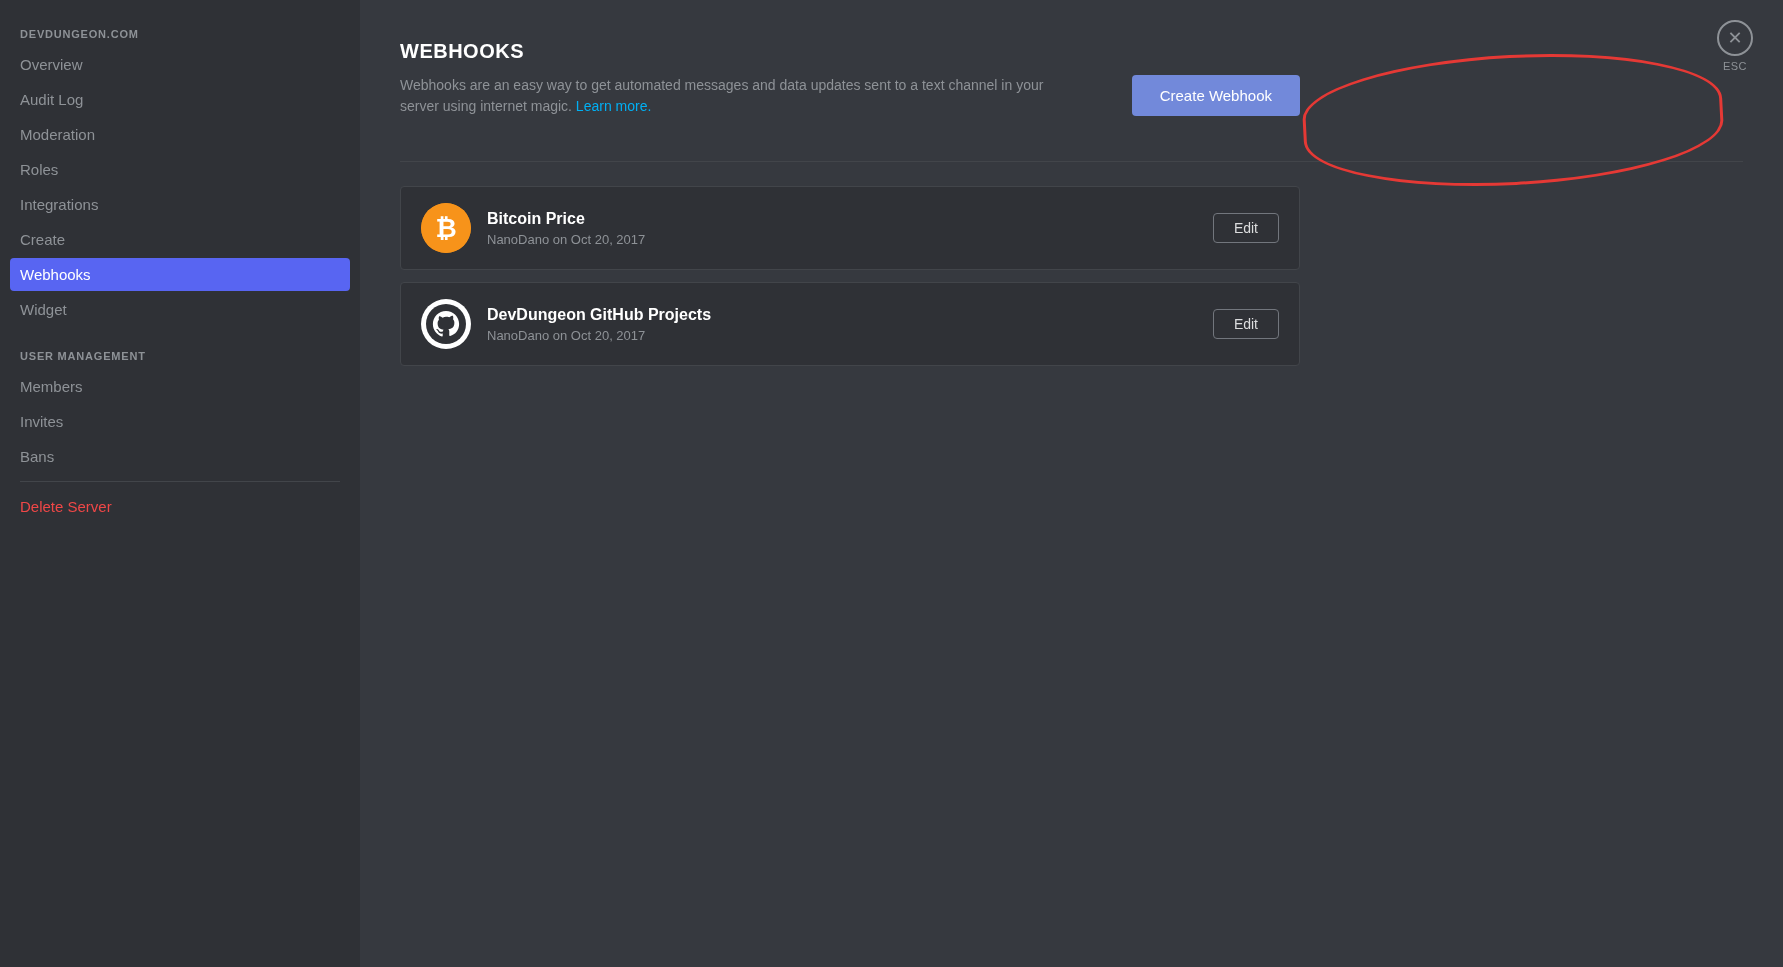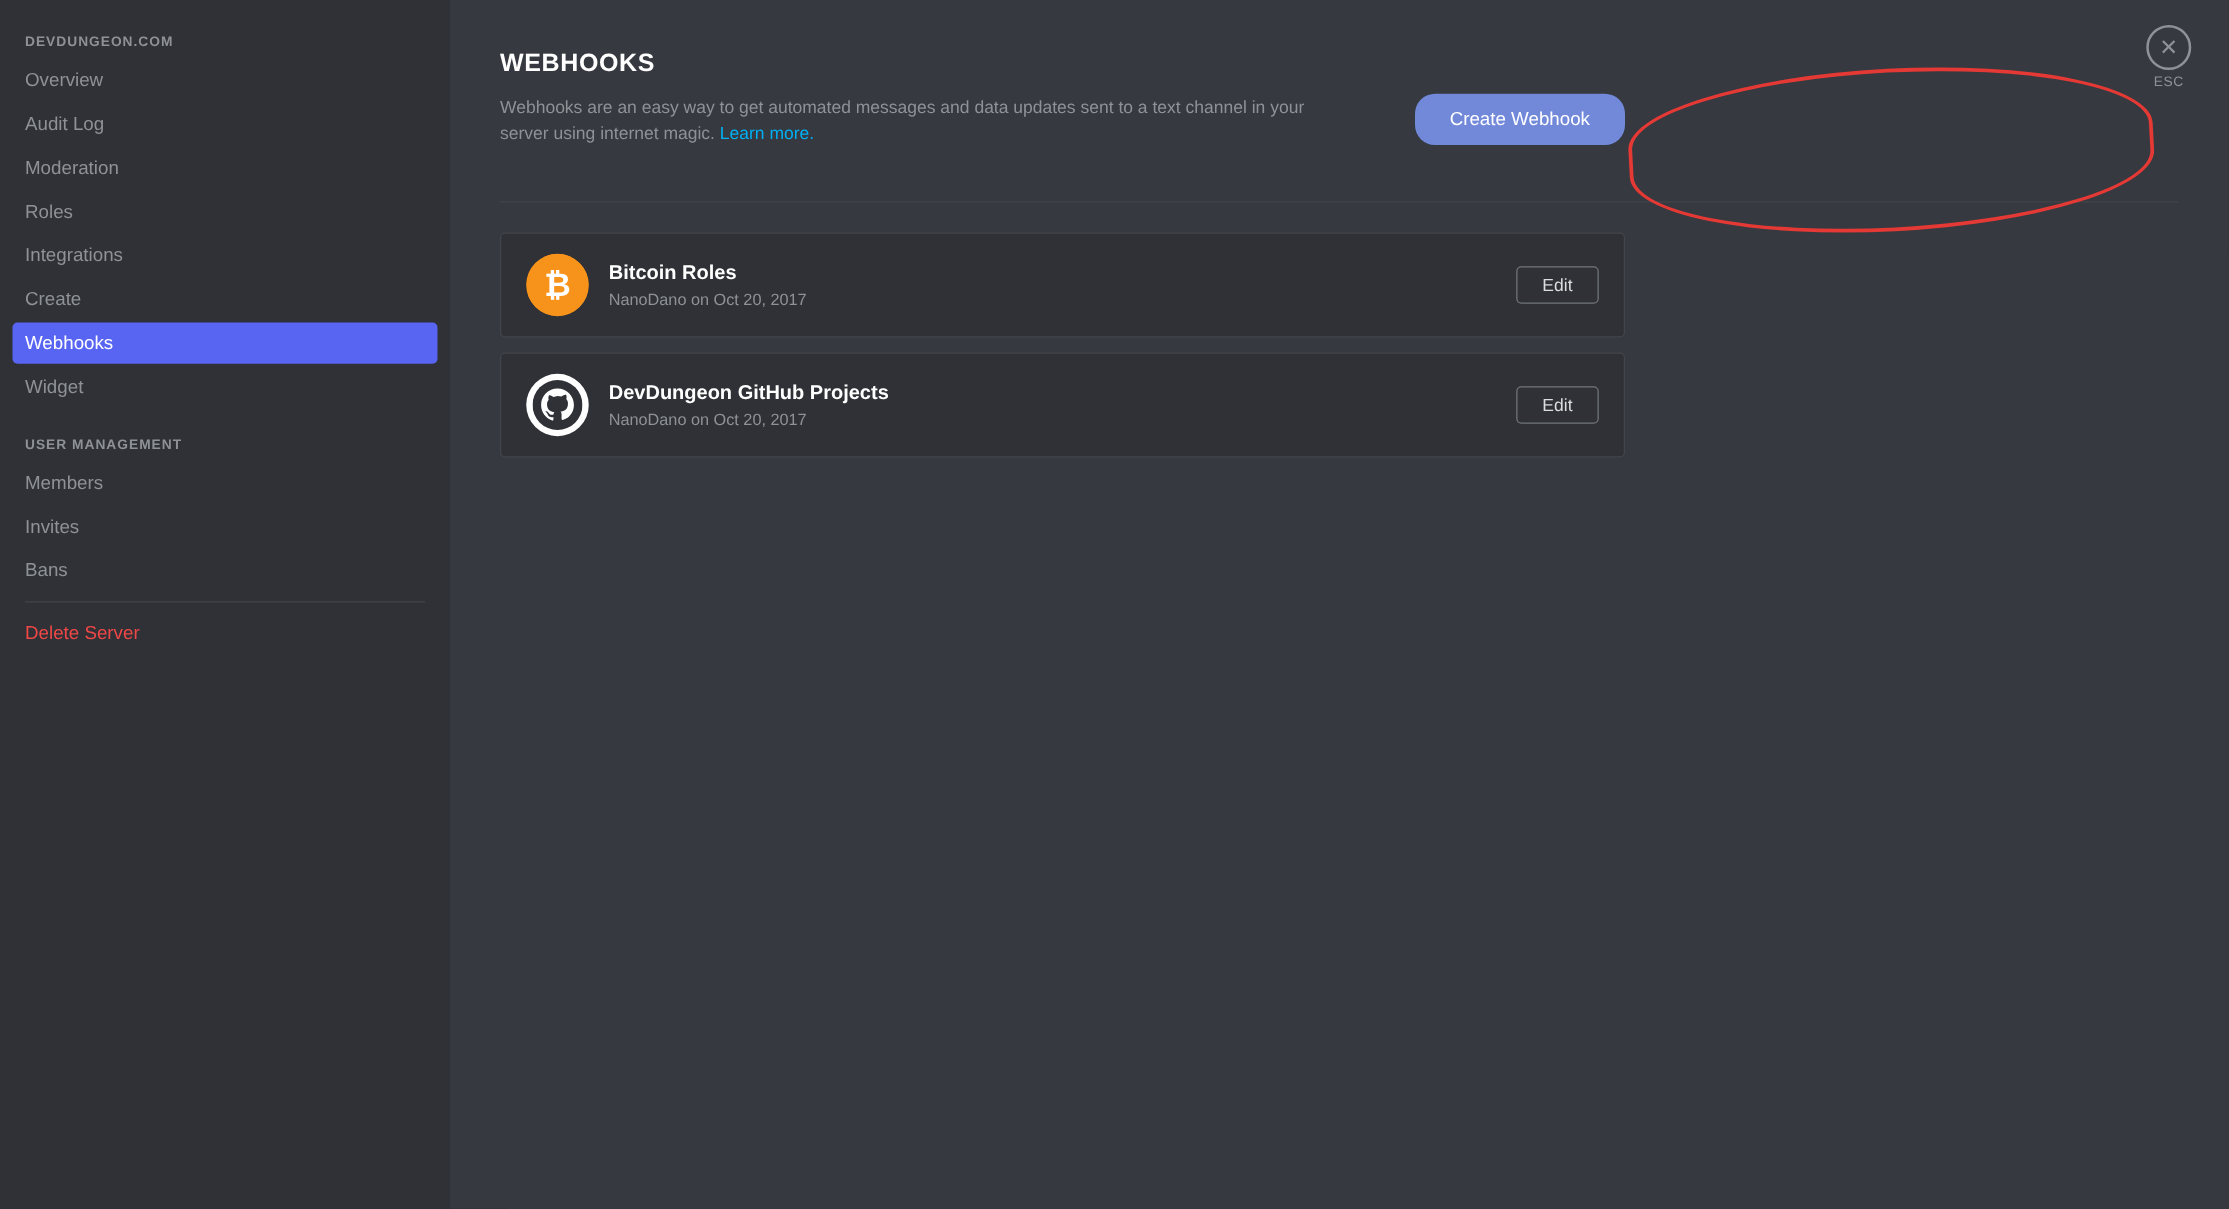--- a/index.html
+++ b/index.html
@@ -97,21 +97,21 @@
 
     .page-description .learn-more-link {
       color: #00b0f4;
       cursor: pointer;
     }
 
     .create-webhook-btn {
       background-color: #7289da;
       color: #ffffff;
       border: none;
-      border-radius: 16px;
+      border-radius: 4px;
       padding: 12px 28px;
       font-size: 15px;
       font-weight: 500;
       cursor: pointer;
       white-space: nowrap;
     }
 
     .divider {
       height: 1px;
       background-color: #42454a;
@@ -315,21 +315,21 @@
 
   <div class="webhook-card">
     <div class="webhook-avatar bitcoin">
 
       <svg class="bitcoin-icon" viewBox="0 0 50 50" xmlns="http://www.w3.org/2000/svg">
         <circle cx="25" cy="25" r="25" fill="#f7931a"></circle>
         <text x="50%" y="54%" text-anchor="middle" dominant-baseline="middle" font-size="26" font-weight="bold" fill="white">₿</text>
       </svg>
     </div>
     <div class="webhook-info">
-      <div class="webhook-name">Bitcoin Roles</div>
+      <div class="webhook-name">Bitcoin Price</div>
       <div class="webhook-meta">NanoDano on Oct 20, 2017</div>
     </div>
     <button class="edit-btn">Edit</button>
   </div>
 
   <div class="webhook-card">
     <div class="webhook-avatar github">
 
       <svg class="github-icon" viewBox="0 0 32 32" xmlns="http://www.w3.org/2000/svg">
         <circle cx="16" cy="16" r="16" fill="#2f3136"></circle>

